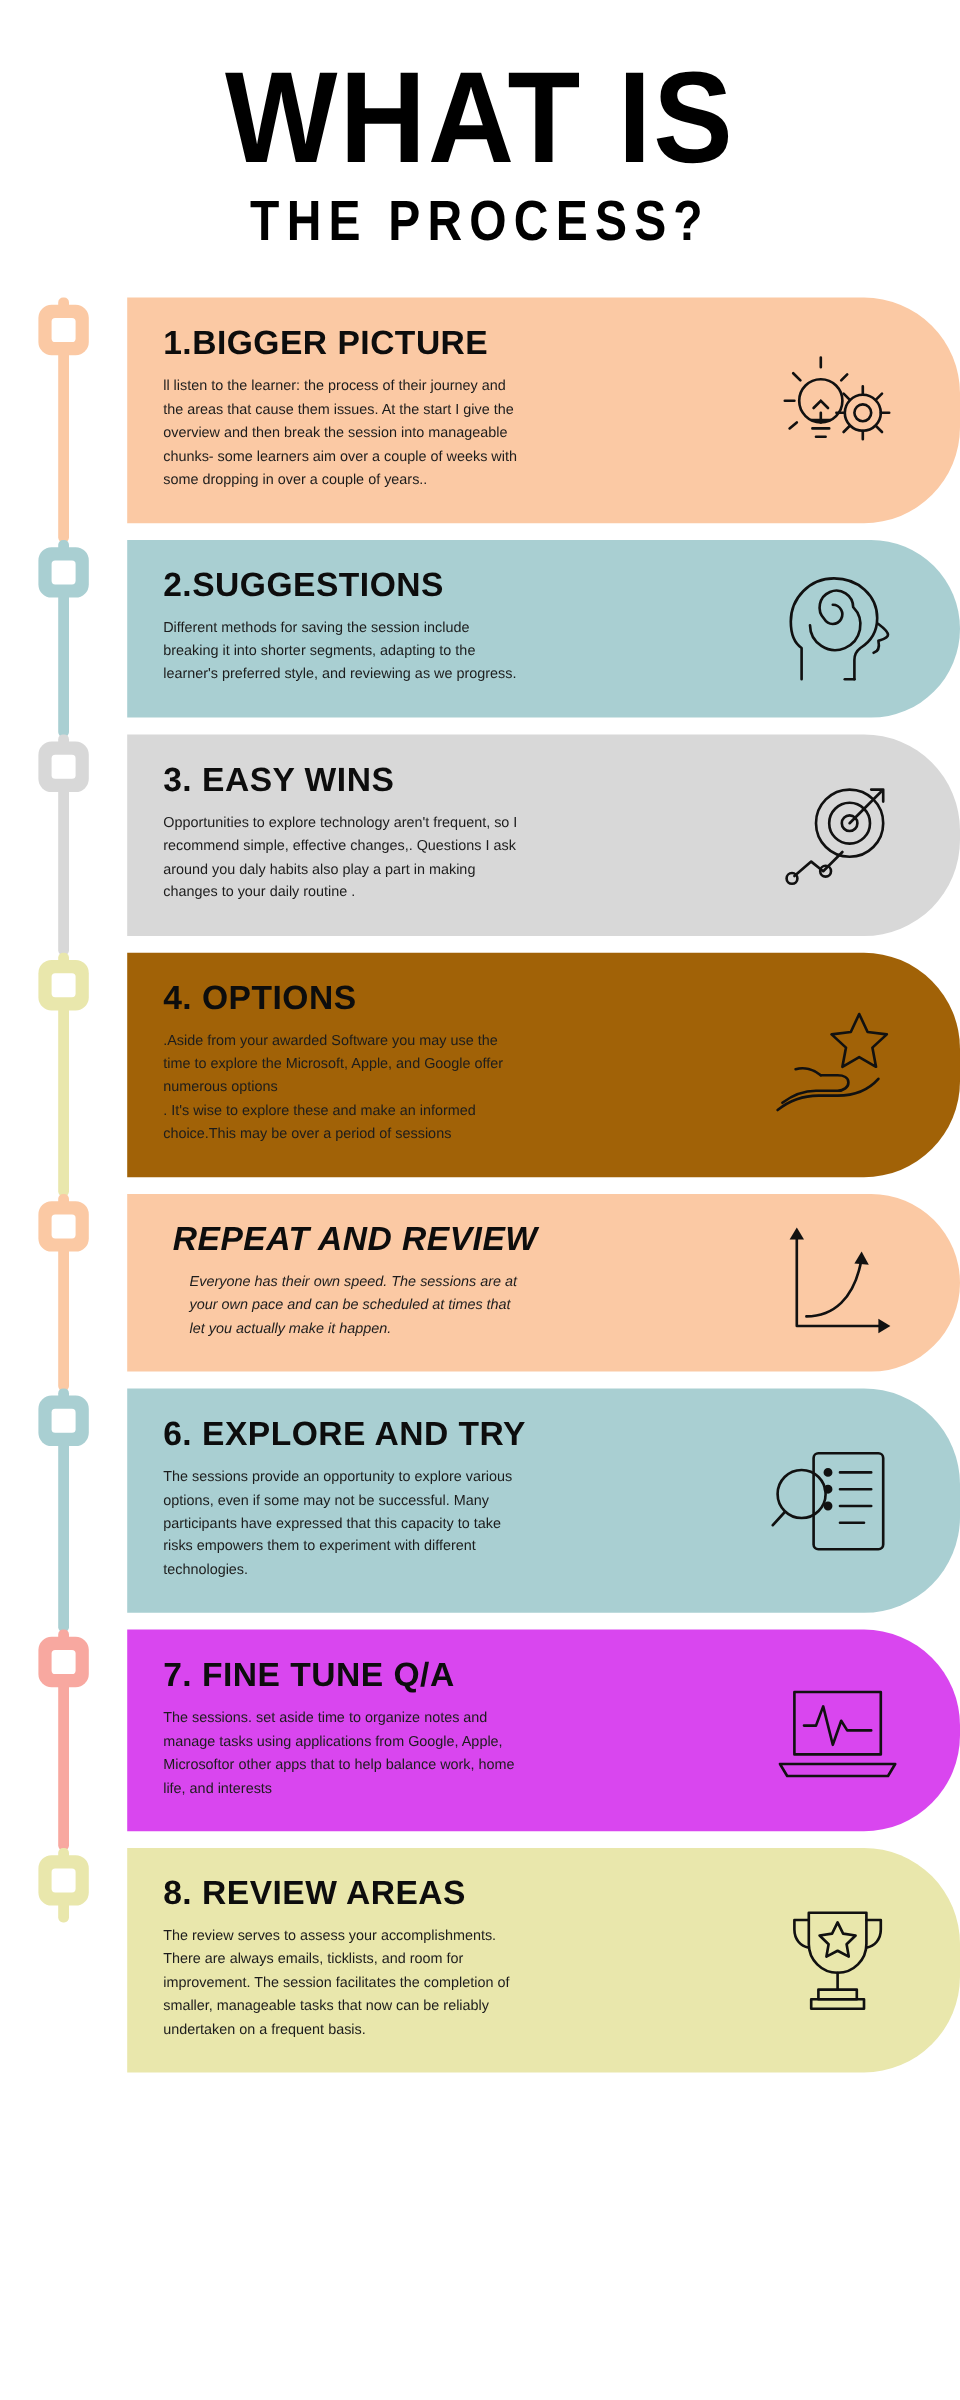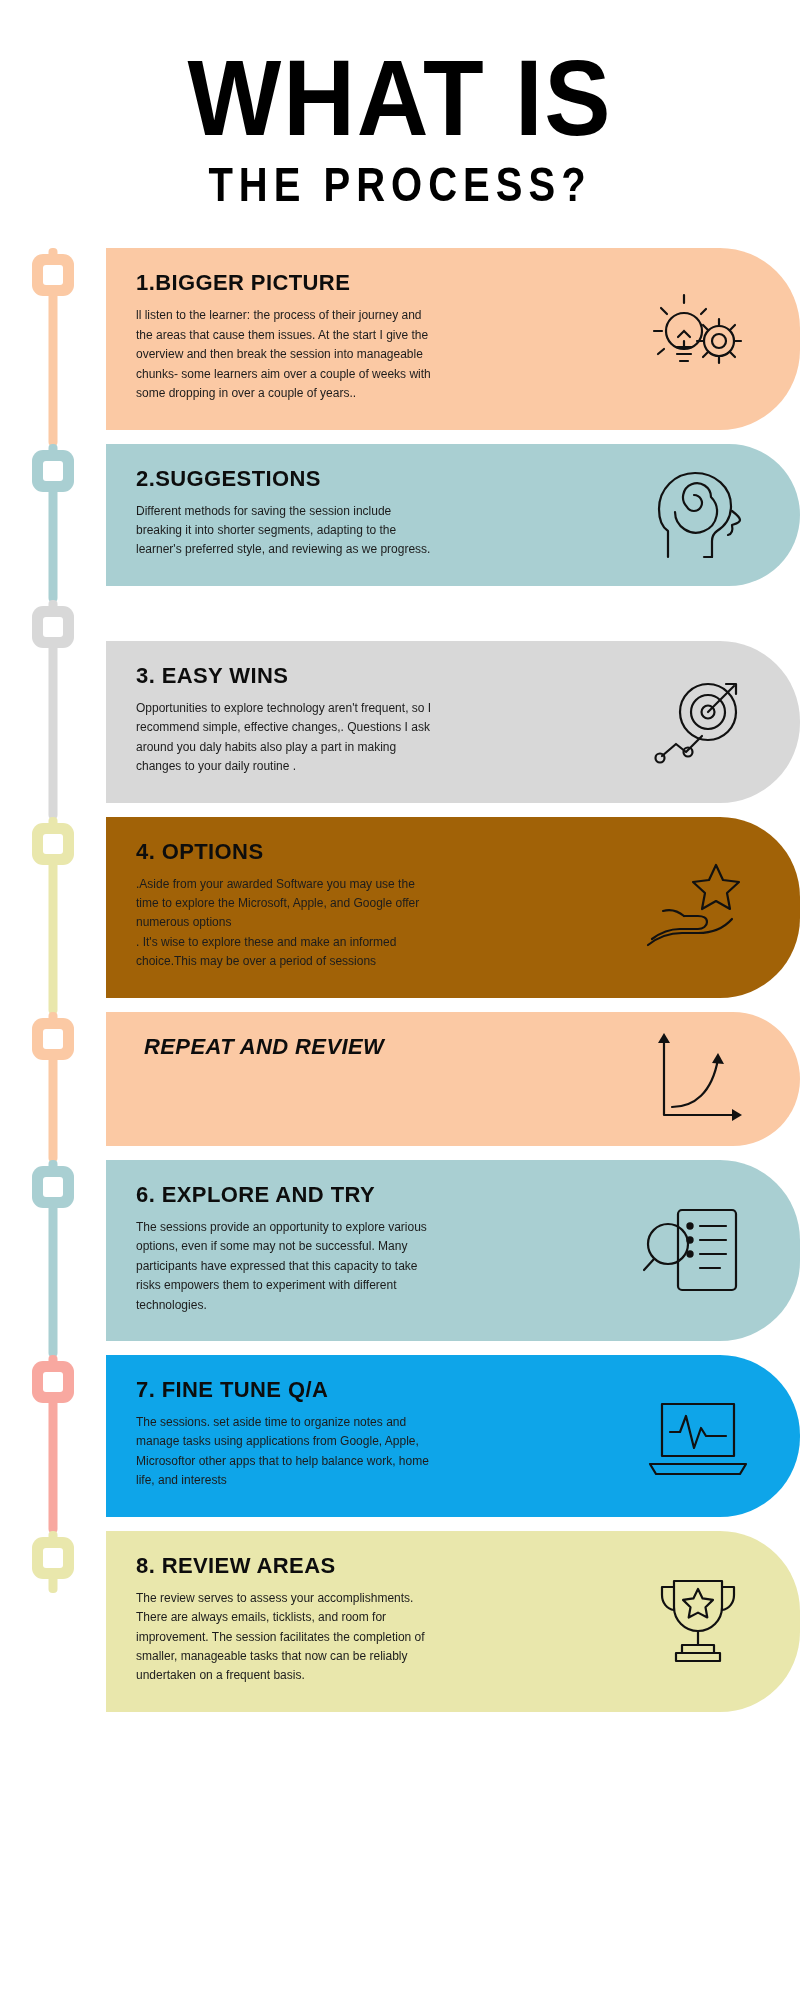--- a/index.html
+++ b/index.html
@@ -84,21 +84,21 @@
     position:relative;
     flex:1 1 auto;
     border-radius:0 80px 80px 0;
     padding:22px 30px 26px 30px;
     min-height:138px;
     overflow:hidden;
   }
   .card-head {
     font-family:"Liberation Sans", sans-serif;
     font-weight:bold;
-    font-size:22px;
+    font-size:28px;
     letter-spacing:0.4px;
     color:#0d0d0d;
     margin-bottom:10px;
     white-space:nowrap;
   }
   .card-body {
     font-family:"Liberation Sans", sans-serif;
     font-size:12px;
     line-height:1.62;
     color:#1c1c1c;
@@ -188,21 +188,21 @@
       </div>
     </div>
 
     <div class="row r3">
       <div class="rail">
         <div class="rail-line" style="background: rgb(216, 216, 216);"></div>
         <div class="marker" style="background: rgb(216, 216, 216);">
             <span class="marker-inner"></span>
           </div>
       </div>
-      <div class="card" style="background: rgb(216, 216, 216); margin-top: 41px;">
+      <div class="card" style="background: rgb(216, 216, 216);">
         <div class="card-head">3. EASY WINS</div>
         <div class="card-body">Opportunities to explore technology aren't frequent, so I recommend simple, effective changes,. Questions I ask around you daly habits also play a part in making changes to your daily routine .</div>
         <div class="icon-art">
           <svg viewBox="0 0 120 108" fill="none" stroke="#111" stroke-width="2.2" stroke-linecap="round" stroke-linejoin="round">
             <circle cx="70" cy="44" r="28"></circle>
             <circle cx="70" cy="44" r="17"></circle>
             <circle cx="70" cy="44" r="6.5"></circle>
             <path d="M70 44L96 18"></path>
             <path d="M88 16h10v10"></path>
             <path d="M24 88l14-12 10 8 16-16"></path>
@@ -237,20 +237,21 @@
 
     <div class="row r5">
       <div class="rail">
         <div class="rail-line" style="background: rgb(251, 201, 164);"></div>
         <div class="marker" style="background: rgb(251, 201, 164);">
             <span class="marker-inner"></span>
           </div>
       </div>
       <div class="card indent" style="background: rgb(251, 201, 164);">
         <div class="card-head">REPEAT AND REVIEW</div>
+        <div class="card-body">Everyone has their own speed. The sessions are at your own pace and can be scheduled at times that let you actually make it happen.</div>
         <div class="icon-art">
           <svg viewBox="0 0 120 108" fill="none" stroke="#111" stroke-width="2.2" stroke-linecap="round" stroke-linejoin="round">
             <path d="M26 14v76h72"></path>
             <path d="M26 8l-6 10h12z" fill="#111" stroke="none"></path>
             <path d="M104 90l-10-6v12z" fill="#111" stroke="none"></path>
             <path d="M34 82c22 0 40-14 46-48"></path>
             <path d="M80 28l-6 10 12 1z" fill="#111" stroke="none"></path>
           </svg>
         </div>
       </div>
@@ -280,21 +281,21 @@
       </div>
     </div>
 
     <div class="row r7">
       <div class="rail">
         <div class="rail-line" style="background: rgb(248, 168, 160);"></div>
         <div class="marker" style="background: rgb(248, 168, 160);">
             <span class="marker-inner"></span>
           </div>
       </div>
-      <div class="card" style="background: #0ea5e9;">
+      <div class="card" style="background: #d946ef;">
         <div class="card-head">7. FINE TUNE Q/A</div>
         <div class="card-body">The sessions. set aside time to organize notes and manage tasks using applications from Google, Apple, Microsoftor other apps that  to help balance work, home life, and interests</div>
         <div class="icon-art">
           <svg viewBox="0 0 120 108" fill="none" stroke="#111" stroke-width="2.2" stroke-linecap="round" stroke-linejoin="round">
             <path d="M24 22h72v52H24z"></path>
             <path d="M12 82h96l-6 10H18z"></path>
             <path d="M32 50h10l6-16 8 32 7-20 5 8h20"></path>
           </svg>
         </div>
       </div>

